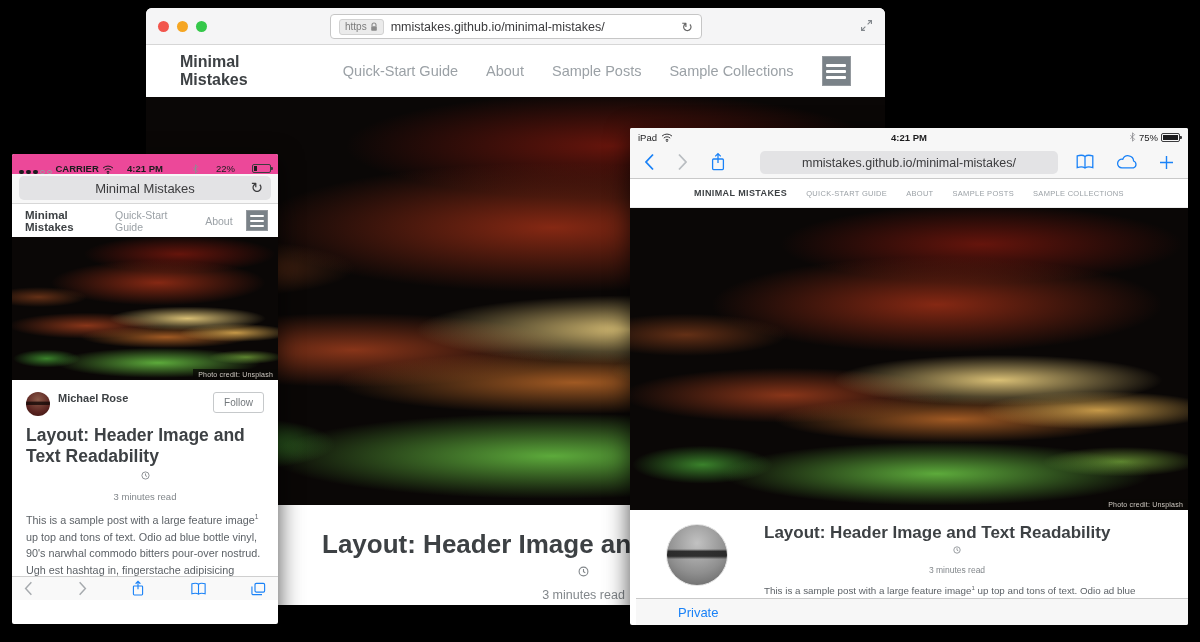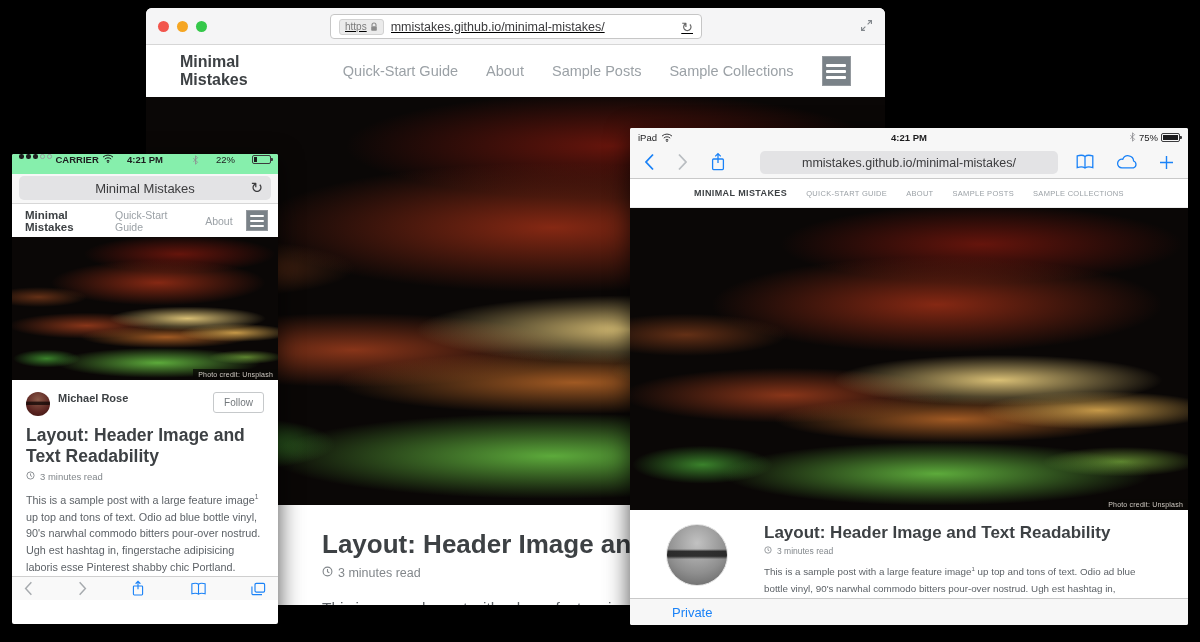--- a/index.html
+++ b/index.html
@@ -34,43 +34,43 @@
   
   .desktop{position:absolute;left:146px;top:8px;width:739px;height:597px;z-index:1;
            background:#fff;border-radius:6px 6px 0 0;overflow:hidden;
            box-shadow:0 8px 30px rgba(0,0,0,.6);}
   .d-chrome{height:37px;background:#f5f5f6;border-bottom:1px solid #d6d6d6;position:relative;}
   .lights{position:absolute;left:12px;top:13px;display:flex;gap:8px;}
   .lights b{width:11px;height:11px;border-radius:50%;display:block;}
   .l-red{background:#f2564d;}.l-yellow{background:#f5a623;}.l-green{background:#35c84a;}
   .d-urlbar{position:absolute;left:184px;top:6px;width:372px;height:25px;background:#fff;
             border:1px solid #c6c6c6;border-radius:4px;display:flex;align-items:center;
-            padding:0 8px;gap:7px;text-decoration:underline;}
+            padding:0 8px;gap:7px;}
   .https-badge{display:flex;align-items:center;gap:3px;background:#ebebeb;border:1px solid #d2d2d2;
                border-radius:3px;font-size:10px;color:#7b7b7b;padding:1px 5px;height:16px;}
   .d-url{font-size:12.5px;color:#3b3b3d;flex:1;white-space:nowrap;overflow:hidden;}
   .reload{font-family:"DejaVu Sans",sans-serif;color:#666;font-size:14px;line-height:1;cursor:pointer;}
   .expand{position:absolute;right:12px;top:11px;cursor:pointer;}
   .d-nav{height:52px;background:#fff;display:flex;align-items:center;padding:0 34px;gap:28px;}
   .d-brand{font-size:16px;font-weight:bold;color:#3d4144;margin-right:22px;cursor:pointer;}
   .d-link{font-size:14.5px;color:#9ba1a6;cursor:pointer;white-space:nowrap;}
   .d-burger{width:34px;height:30px;margin-left:auto;}
   .d-burger i{width:20px;height:3px;}
   .hero-d{position:relative;height:408px;}
   .d-content{padding:24px 40px 0 176px;height:100px;overflow:hidden;}
   .d-title{font-size:26px;font-weight:bold;color:#3d4144;margin:0 0 6px 0;white-space:nowrap;}
-  .meta{display:flex;gap:5px;color:#82878b;}
+  .meta{display:flex;align-items:center;gap:11px;color:#82878b;flex-direction:column;}
   .d-meta{font-size:12.5px;margin-bottom:16px;}
   .d-body{font-size:15.5px;line-height:1.6;color:#5d6267;margin:0;}
   sup{font-size:62%;vertical-align:super;line-height:0;}
 
   
   .iphone{position:absolute;left:12px;top:154px;width:266px;height:470px;z-index:3;
           background:#fff;border-radius:2px;overflow:hidden;box-shadow:0 6px 24px rgba(0,0,0,.7);}
-  .i-status{height:20px;background:#86efac;display:flex;align-items:flex-start;padding:0 7px;
+  .i-status{height:20px;background:#ec4899;display:flex;align-items:flex-end;padding:0 7px;
             font-size:9.5px;color:#1c1c1e;position:relative;}
   .sig{display:flex;gap:2.5px;align-items:center;margin-right:4px;}
   .sig i{width:4.5px;height:4.5px;border-radius:50%;display:block;}
   .sig .on{background:#1c1c1e;}
   .sig .off{background:transparent;border:1px solid #9b9ba0;}
   .i-carrier{font-weight:bold;margin-right:3px;}
   .i-time{position:absolute;left:0;right:0;text-align:center;font-weight:bold;}
   .i-right{margin-left:auto;display:flex;align-items:center;gap:17px;z-index:1;}
   .batt{width:19px;height:9px;border:1px solid #3c3c3e;border-radius:2px;position:relative;padding:1px;}
   .batt:after{content:"";position:absolute;right:-3px;top:2px;width:2px;height:3px;background:#3c3c3e;
@@ -127,21 +127,21 @@
   .p-content{display:flex;height:88px;overflow:hidden;}
   .p-side{width:134px;flex:none;padding:14px 0 0 36px;}
   .avatar-lg{width:62px;height:62px;border-radius:50%;border:1px solid #e2e2e2;
     background:linear-gradient(180deg,rgba(0,0,0,0) 40%,rgba(25,25,25,.85) 44% 52%,rgba(0,0,0,0) 57%),
                radial-gradient(circle at 50% 30%,#c2c2c2 0%,#8f8f8f 58%,#5e5e5e 100%);}
   .p-author-name{font-size:11.5px;font-weight:bold;color:#3d4144;margin-top:10px;}
   .p-main{flex:1;padding:13px 38px 0 0;}
   .p-title{font-size:17px;font-weight:bold;color:#3d4144;margin:0 0 3px;}
   .p-meta{font-size:8.5px;margin-bottom:8px;}
   .p-body{font-size:9.8px;line-height:1.7;color:#5d6267;margin:0;}
-  .p-private{position:absolute;left:0;right:0;bottom:0;height:27px;background:#f7f7f7;
+  .p-private{position:absolute;left:6px;right:0;bottom:0;height:27px;background:#f7f7f7;
              border-top:1px solid #c9c9c9;display:flex;align-items:center;padding:0 42px;}
   .p-private-label{font-size:13px;color:#1a82f7;cursor:pointer;}
 </style>
 </head>
 <body>
 
 <div class="stage">
 
   <section class="desktop">
     <div class="d-chrome">

